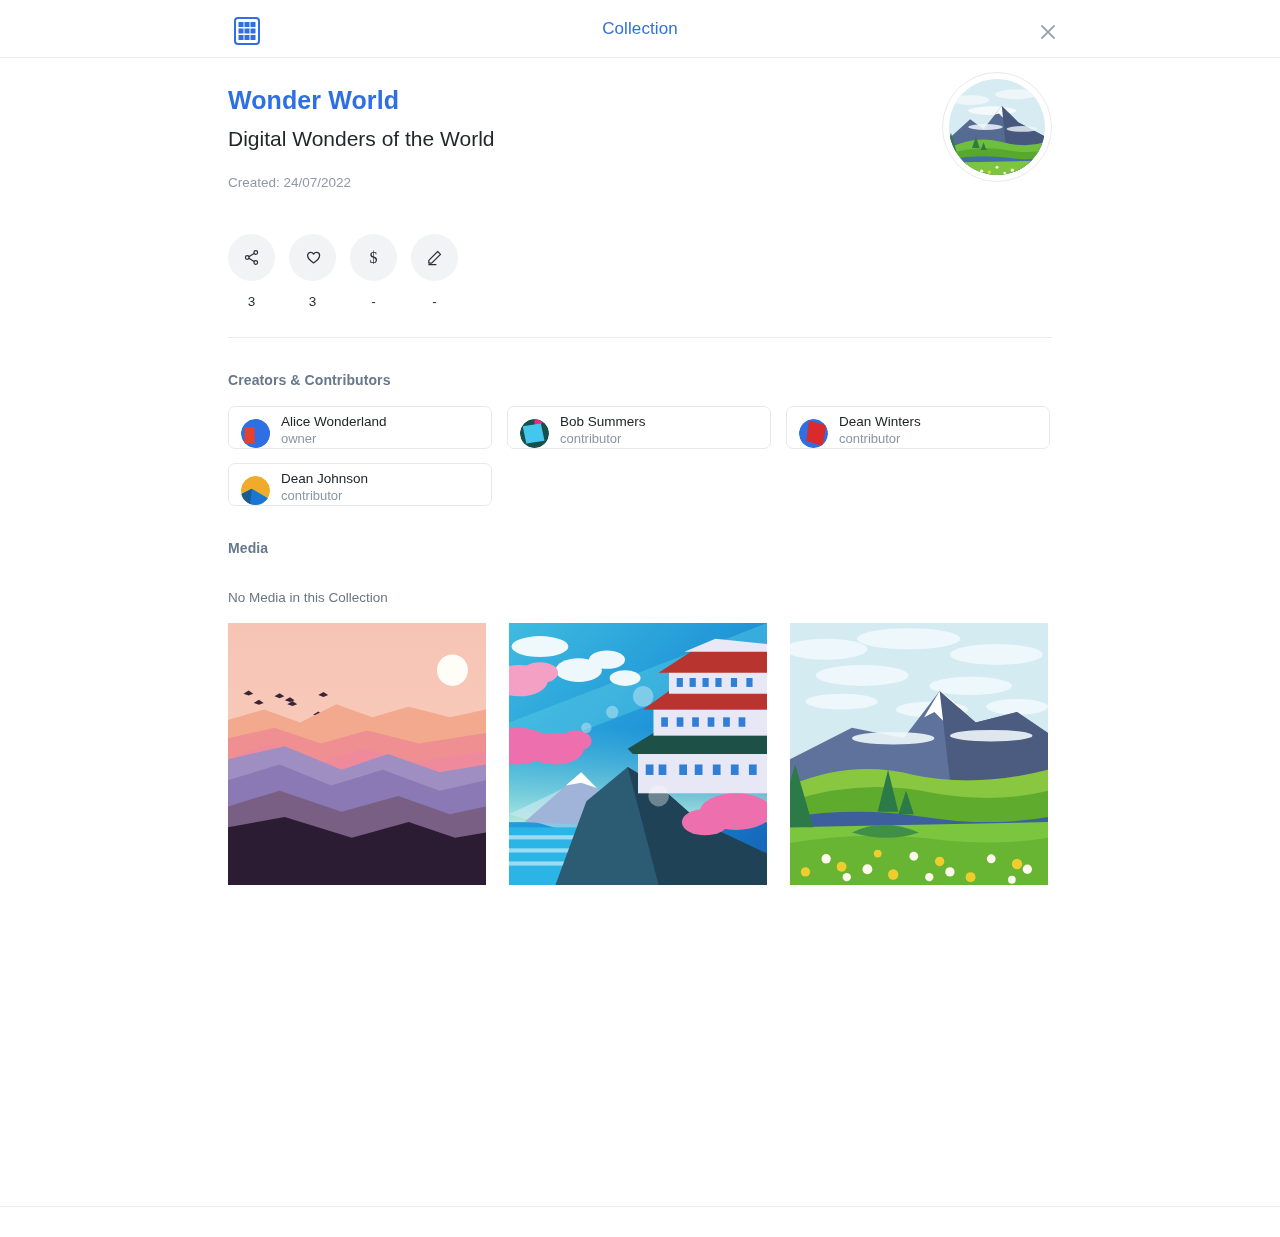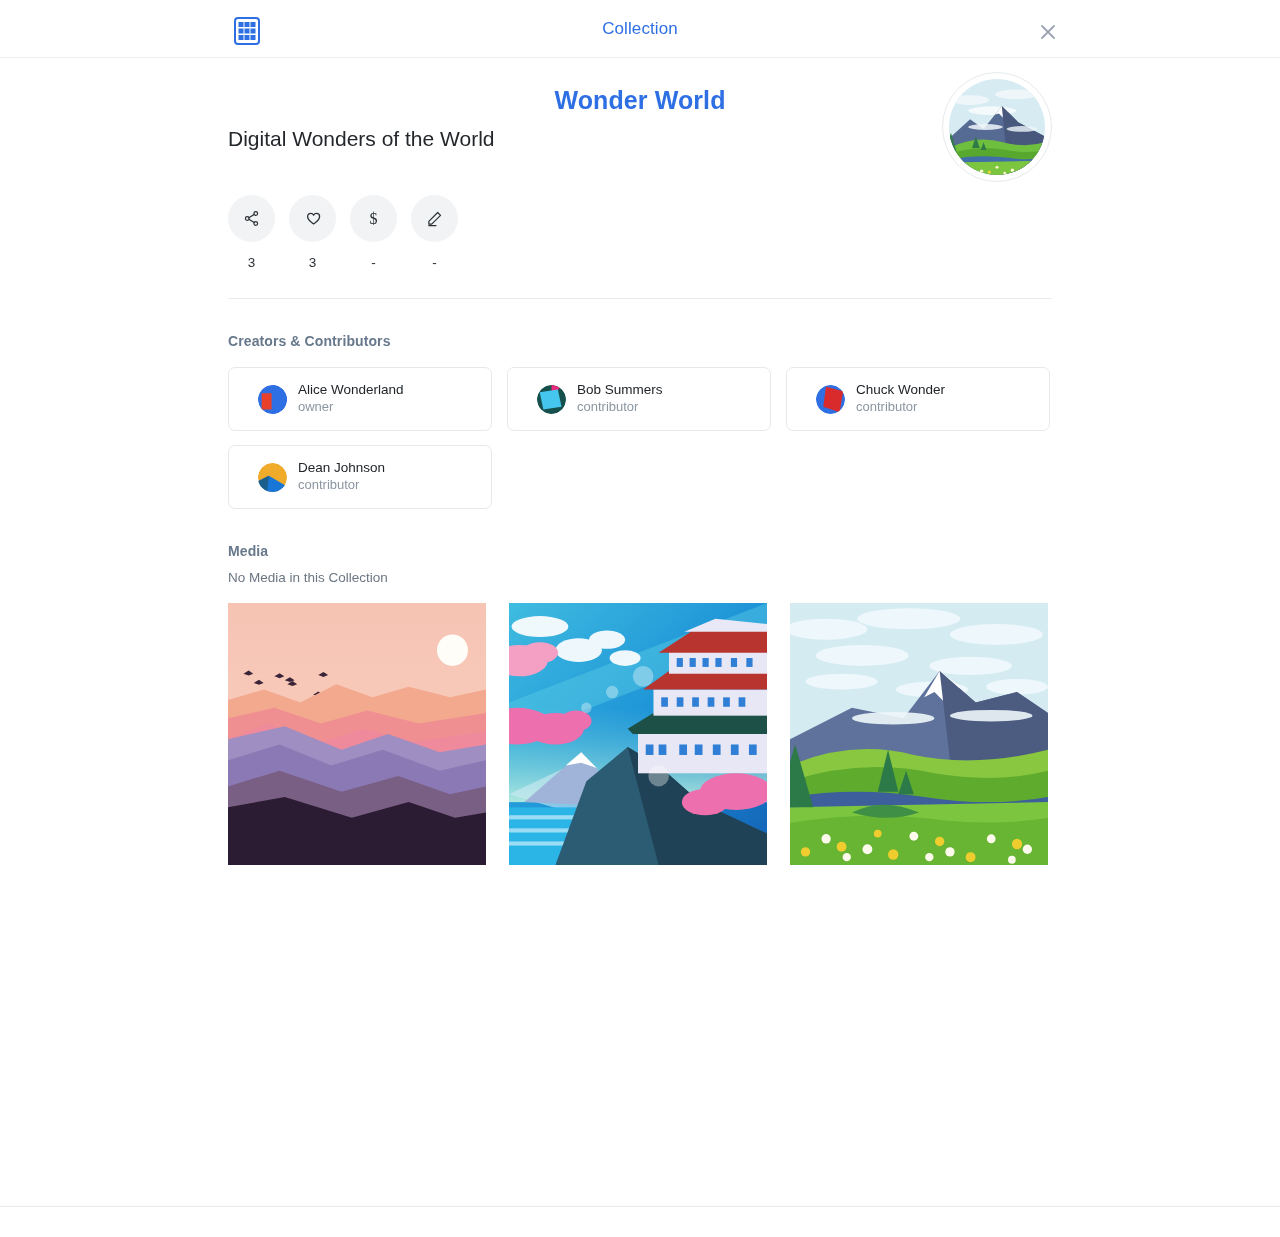--- a/index.html
+++ b/index.html
@@ -54,21 +54,20 @@
     padding: 0 228px;
   }
 
   .hero { position: relative; padding-top: 28px; }
   .coll-title {
     margin: 0;
     font-size: 25px;
     font-weight: bold;
     color: #2f6fe4;
     letter-spacing: .1px;
-    text-align: center;
   }
   .coll-desc {
     margin: 12px 0 0 0;
     font-size: 21px;
     color: #23272b;
   }
   .coll-created {
     margin: 24px 0 0 0;
     font-size: 13.5px;
     color: #8d99a6;
@@ -128,42 +127,42 @@
     letter-spacing: .1px;
   }
 
   .contrib-grid {
     margin-top: 18px;
     display: grid;
     grid-template-columns: repeat(3, 264px);
     gap: 14px 15px;
   }
   .contrib-card {
-    height: 64px;
+    height: 43px;
     border: 1px solid #e6e9ec;
     border-radius: 7px;
     background: #fff;
     display: flex;
-    align-items: center;
-    padding: 0 29px;
+    align-items: flex-end;
+    padding: 0 12px;
     gap: 11px;
     cursor: pointer;
   }
   .contrib-avatar {
     width: 29px; height: 29px;
     border-radius: 50%;
     overflow: hidden;
     flex: 0 0 auto;
   }
   .contrib-avatar svg { display:block; }
   .contrib-name { font-size: 13.5px; color: #212529; line-height: 1.25; }
   .contrib-role { font-size: 13px; color: #8b96a3; line-height: 1.3; }
 
   .media-empty {
-    margin-top: 11px;
+    margin-top: 34px;
     font-size: 13.5px;
     color: #6b7683;
   }
 
   .media-grid {
     margin-top: 18px;
     display: grid;
     grid-template-columns: repeat(3, 258px);
     gap: 23px;
   }
@@ -211,20 +210,21 @@
       <path d="M4 4 L16 16 M16 4 L4 16" stroke="#9aa5b1" stroke-width="1.8" stroke-linecap="round" fill="none"></path>
     </svg>
   </div>
 </div>
 
 <div class="page">
 
   <div class="hero">
     <h1 class="coll-title">Wonder World</h1>
     <p class="coll-desc">Digital Wonders of the World</p>
+    <p class="coll-created">Created: 24/07/2022</p>
 
     <div class="cover-avatar">
       <span class="art">
         <svg viewBox="0 0 100 100" preserveAspectRatio="xMidYMid slice">
           <rect width="100" height="100" fill="#d7ecf2"></rect>
           <ellipse cx="22" cy="22" rx="20" ry="5" fill="#eef6fa"></ellipse>
           <ellipse cx="70" cy="16" rx="22" ry="5" fill="#eef6fa"></ellipse>
           <ellipse cx="45" cy="33" rx="25" ry="4.5" fill="#f4fafc"></ellipse>
           <path d="M0 62 L22 42 L36 52 L55 28 L72 45 L100 60 L100 100 L0 100 Z" fill="#566b93"></path>
           <path d="M55 28 L48 37 L52 36 L56 40 L62 35 Z" fill="#ffffff"></path>
@@ -336,21 +336,21 @@
     </div>
 
     <div class="contrib-card">
       <span class="contrib-avatar">
         <svg width="29" height="29" viewBox="0 0 32 32">
           <circle cx="16" cy="16" r="16" fill="#2f6fe4"></circle>
           <path d="M11 2 L30 7 L26 30 L8 24 Z" fill="#d92b2b"></path>
         </svg>
       </span>
       <span>
-        <span class="contrib-name" style="display:block">Chuck Wonder</span>
+        <span class="contrib-name" style="display:block">Dean Winters</span>
         <span class="contrib-role" style="display:block">contributor</span>
       </span>
     </div>
 
     <div class="contrib-card">
       <span class="contrib-avatar">
         <svg width="29" height="29" viewBox="0 0 32 32">
           <circle cx="16" cy="16" r="16" fill="#f0ab2b"></circle>
           <path d="M0 20 L12 14 L32 26 L32 32 L2 32 Z" fill="#1877d6"></path>
           <path d="M0 20 L12 14 L10 32 L2 32 Z" fill="#1a5e8c"></path>

